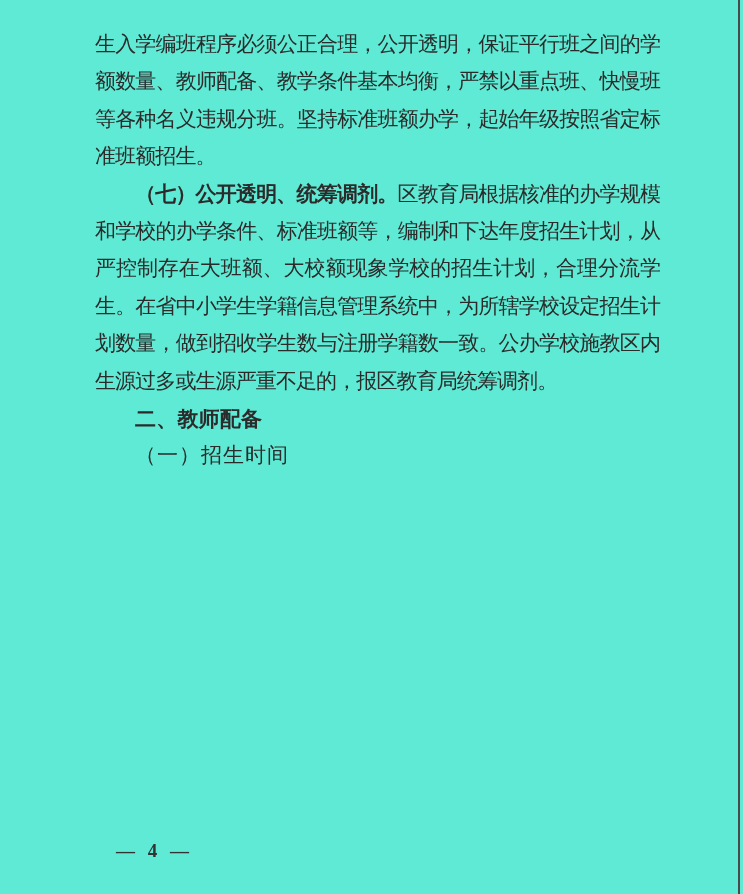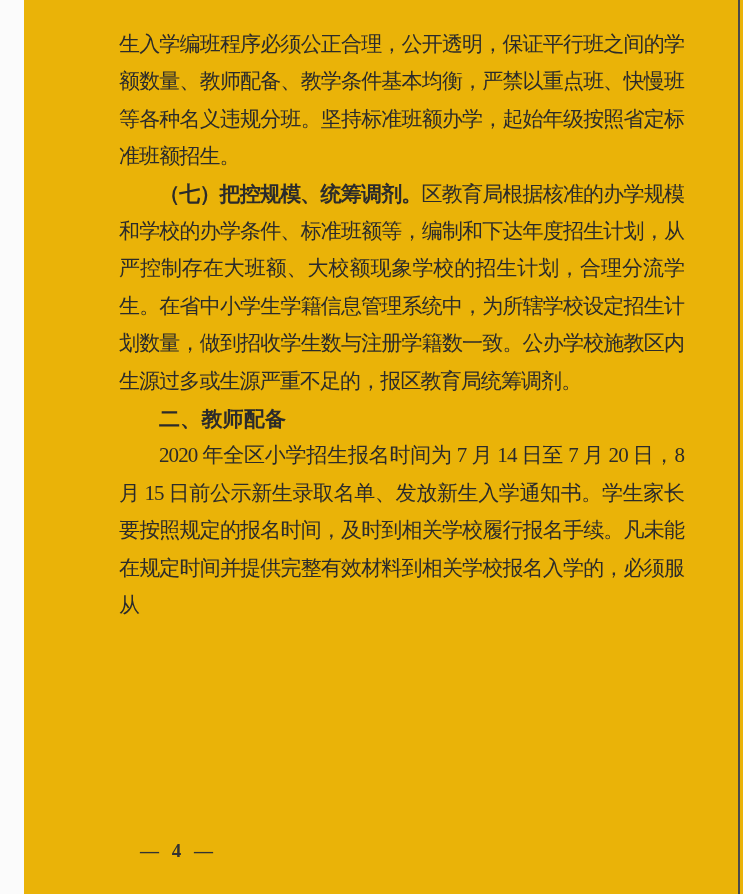--- a/index.html
+++ b/index.html
@@ -10,22 +10,21 @@
     width: 743px;
     height: 894px;
     background: #fbfbfb;
     position: relative;
     overflow: hidden;
     font-family: "Liberation Serif", "DejaVu Serif", serif;
   }
   .page {
     position: absolute;
     inset: 0;
-    background: #eab308;
-    margin-left: 24px;
+    background: #5eead4;
   }
   .edge-line {
     position: absolute;
     top: 0;
     bottom: 0;
     right: 3px;
     width: 2px;
     background: #4a4a4a;
   }
   .content {
@@ -70,26 +69,26 @@
 </head>
 <body>
 
 <div class="page">
 
   <div class="content">
 
     <p class="para"><span>生入学编班程序必须公正合理，公开透明，保证平行班之间的学额数量、教师配备、教学条件基本均衡，严禁以重点班、快慢班等各种名义违规分班。坚持标准班额办学，起始年级按照省定标准班额招生。</span></p>
 
 
-    <p class="para indent"><span class="lead">（七）把控规模、统筹调剂。</span><span>区教育局根据核准的办学规模和学校的办学条件、标准班额等，编制和下达年度招生计划，从严控制存在大班额、大校额现象学校的招生计划，合理分流学生。在省中小学生学籍信息管理系统中，为所辖学校设定招生计划数量，做到招收学生数与注册学籍数一致。公办学校施教区内生源过多或生源严重不足的，报区教育局统筹调剂。</span></p>
+    <p class="para indent"><span class="lead">（七）公开透明、统筹调剂。</span><span>区教育局根据核准的办学规模和学校的办学条件、标准班额等，编制和下达年度招生计划，从严控制存在大班额、大校额现象学校的招生计划，合理分流学生。在省中小学生学籍信息管理系统中，为所辖学校设定招生计划数量，做到招收学生数与注册学籍数一致。公办学校施教区内生源过多或生源严重不足的，报区教育局统筹调剂。</span></p>
 
     <p class="para indent heading"><span>二、教师配备</span></p>
 
+    <p class="para indent subheading"><span>（一）招生时间</span></p>
 
-    <p class="para indent"><span>2020 年全区小学招生报名时间为 7 月 14 日至 7 月 20 日，8 月 15 日前公示新生录取名单、发放新生入学通知书。学生家长要按照规定的报名时间，及时到相关学校履行报名手续。凡未能在规定时间并提供完整有效材料到相关学校报名入学的，必须服从</span></p>
 
   </div>
 
   <div class="page-number">— 4 —</div>
 
   <div class="edge-line"></div>
 
 </div>
 
 </body></html>

